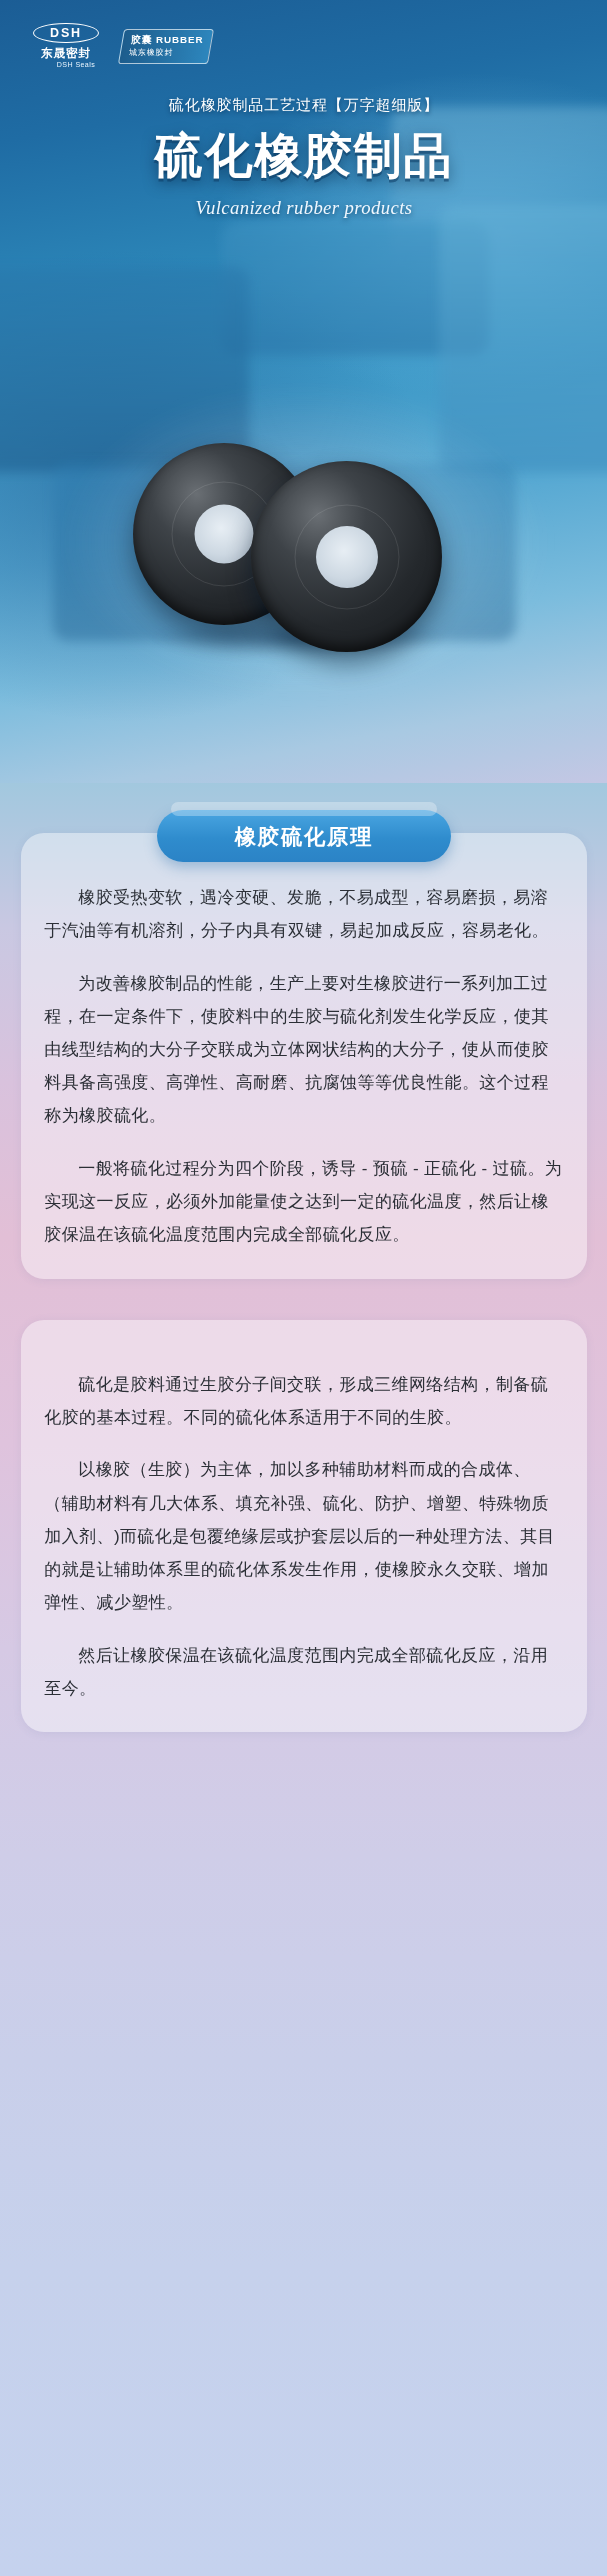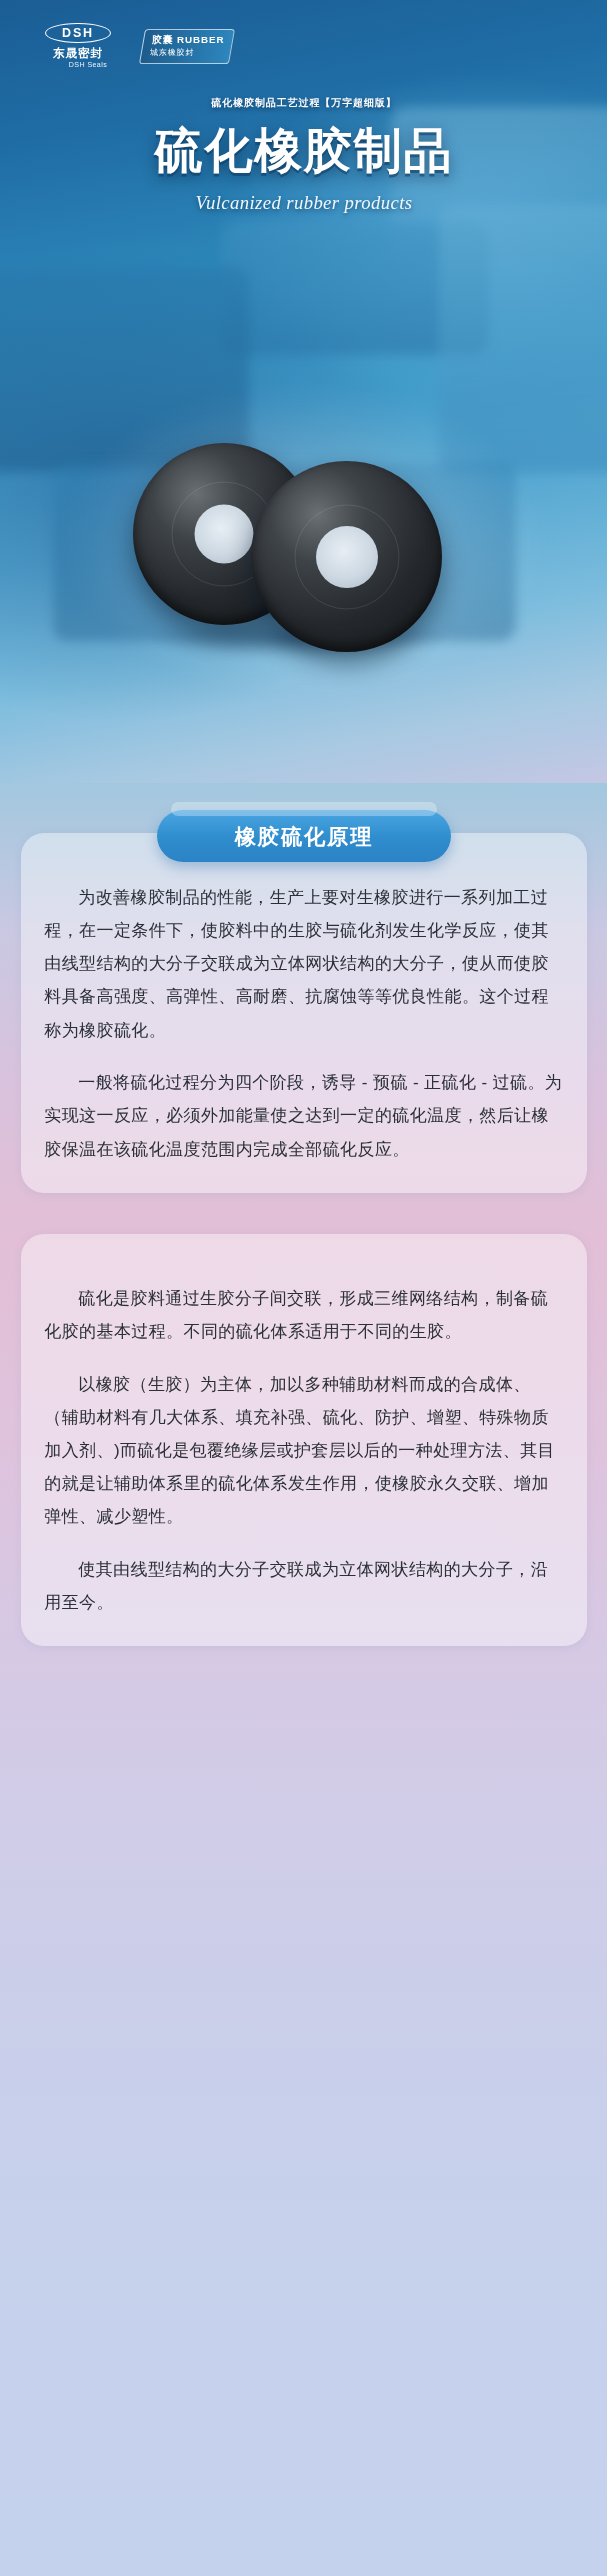--- a/index.html
+++ b/index.html
@@ -56,22 +56,22 @@
   .bg-glow {
     position:absolute; left:50%; top:382px; transform: translateX(-50%);
     width: 498px; height: 320px; border-radius: 50%;
     background: radial-gradient(ellipse at center, rgba(255,255,255,0.30), rgba(255,255,255,0) 70%);
     filter: blur(9px);
   }
 
   
   .logo-wrap {
     position: absolute;
-    left: 40px; top: 23px;
-    display: flex; align-items: center; gap: 26px;
+    left: 28px; top: 23px;
+    display: flex; align-items: center; gap: 17px;
   }
   .logo-mark {
     width: 76px; height: 46px;
     display: flex; flex-direction: column; align-items: center; justify-content: center;
     color: #fff;
   }
   .logo-oval {
     width: 66px; height: 20.5px;
     border: 1.8px solid #ffffff;
     border-radius: 50%;
@@ -91,21 +91,21 @@
   .badge-top { font-size: 9.8px; font-weight: bold; letter-spacing: 0.9px; }
   .badge-bot { font-size: 8px; letter-spacing: 0.9px; color:#d7ecff; }
 
   
   .headline {
     position: absolute; left: 0; right: 0; top: 96px;
     text-align: center;
     color: #fff;
   }
   .sub-top {
-    font-size: 10px; font-weight: bold; letter-spacing: 0.9px;
+    font-size: 15px; font-weight: normal; letter-spacing: 0.9px;
     text-shadow: 0 1.8px 4.4px rgba(0,40,75,.6);
   }
   .title-main {
     margin-top: 9px;
     font-size: 48px;
     font-weight: bold;
     letter-spacing: 1.8px;
     color: #ffffff;
     text-shadow: 0 2.7px 0 rgba(12,60,100,.55), 0 5.3px 14.2px rgba(0,30,60,.55);
   }
@@ -245,25 +245,26 @@
         <div class="disc-ring"></div>
       </div>
     </div>
   </div>
 
   <div class="content">
     <div class="spacer-top"></div>
 
     <section class="card">
       <div class="card-header">橡胶硫化原理</div>
+      <p class="para">橡胶受热变软，遇冷变硬、发脆，不易成型，容易磨损，易溶于汽油等有机溶剂，分子内具有双键，易起加成反应，容易老化。</p>
       <p class="para">为改善橡胶制品的性能，生产上要对生橡胶进行一系列加工过程，在一定条件下，使胶料中的生胶与硫化剂发生化学反应，使其由线型结构的大分子交联成为立体网状结构的大分子，使从而使胶料具备高强度、高弹性、高耐磨、抗腐蚀等等优良性能。这个过程称为橡胶硫化。</p>
       <p class="para">一般将硫化过程分为四个阶段，诱导 - 预硫 - 正硫化 - 过硫。为实现这一反应，必须外加能量使之达到一定的硫化温度，然后让橡胶保温在该硫化温度范围内完成全部硫化反应。</p>
     </section>
 
     <section class="card">
       <p class="para">硫化是胶料通过生胶分子间交联，形成三维网络结构，制备硫化胶的基本过程。不同的硫化体系适用于不同的生胶。</p>
       <p class="para">以橡胶（生胶）为主体，加以多种辅助材料而成的合成体、（辅助材料有几大体系、填充补强、硫化、防护、增塑、特殊物质加入剂、)而硫化是包覆绝缘层或护套层以后的一种处理方法、其目的就是让辅助体系里的硫化体系发生作用，使橡胶永久交联、增加弹性、减少塑性。</p>
-      <p class="para">使其由线型结构的大分子交联成为立体网状结构的大分子，沿用至今。</p>
+      <p class="para">然后让橡胶保温在该硫化温度范围内完成全部硫化反应，沿用至今。</p>
     </section>
   </div>
 
 </div>
 
 
 </body></html>

